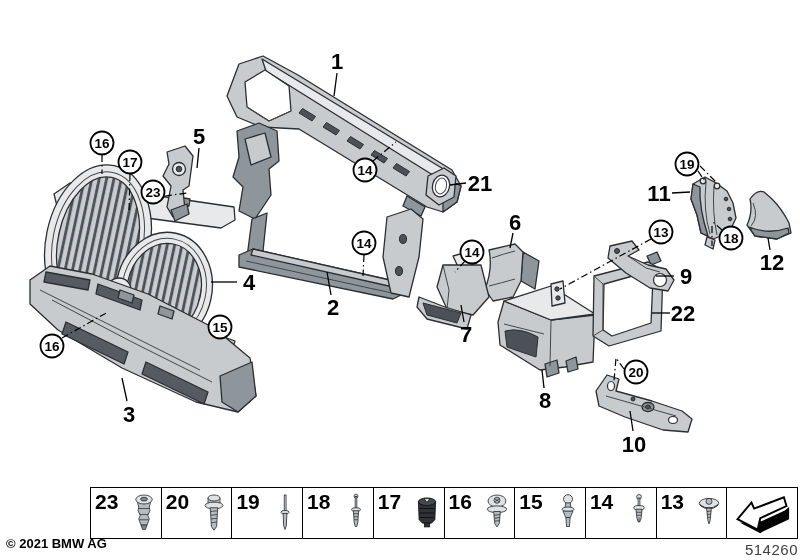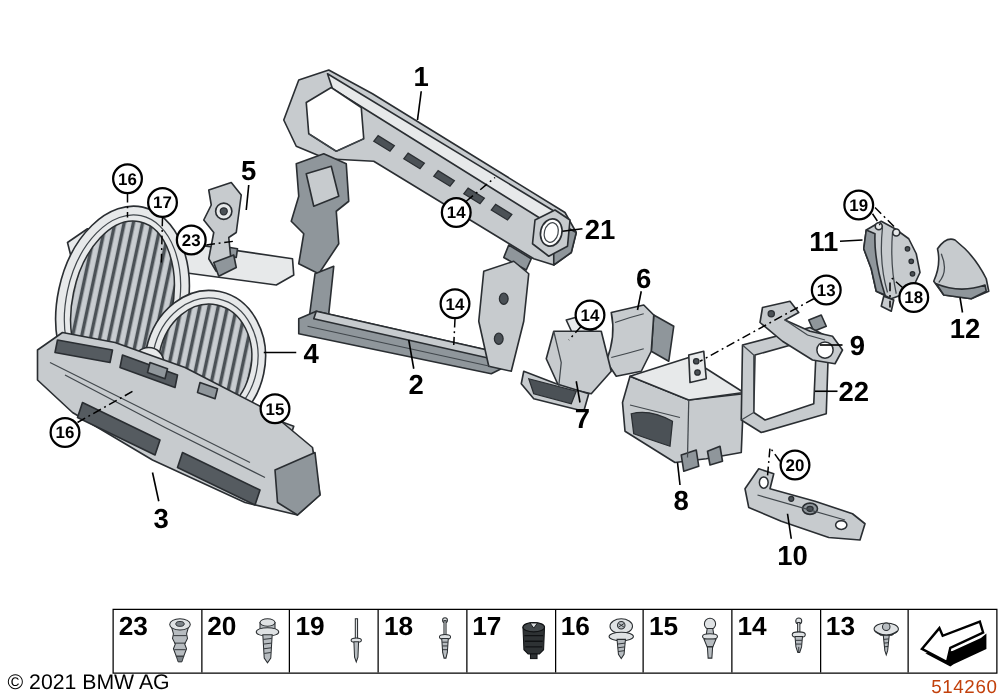--- a/index.html
+++ b/index.html
@@ -36,22 +36,22 @@
   .legend-icon{position:absolute;right:2px;top:50%;transform:translateY(-50%);}
   .legend-arrow{position:absolute;left:50%;top:50%;transform:translate(-50%,-50%);}
 
   
   .i-light{fill:#dfe2e4;stroke:#2a2e31;stroke-width:1.1;}
   .i-mid{fill:#b7bcc0;stroke:#2a2e31;stroke-width:1.1;}
   .i-dark{fill:#7d8489;stroke:#2a2e31;stroke-width:1;}
   .i-black{fill:#2e3234;stroke:#101214;stroke-width:1.1;}
   .i-stroke{stroke:#2a2e31;stroke-width:1;fill:none;}
 
-  .copyright{position:absolute;left:6px;top:536px;font-size:17px;color:#000;}
-  .diagram-code{position:absolute;right:2px;top:541px;font-size:15px;color:#c2410c;letter-spacing:.5px;}
+  .copyright{position:absolute;left:6px;top:536px;font-size:13px;color:#000;font-weight:bold;}
+  .diagram-code{position:absolute;right:2px;top:541px;font-size:15px;color:#404040;letter-spacing:.5px;}
 </style>
 </head>
 <body>
 
 <div class="stage">
 
   <svg width="0" height="0" style="position:absolute" aria-hidden="true">
     <defs>
       <symbol id="expanding-plug-icon" viewBox="0 0 40 56">
         <path class="i-mid" d="M11,13 L29,13 L27,20 L28,25 L25,31 L27,36 L24,44 L16,44 L13,36 L15,31 L12,25 L13,20 Z"></path>

